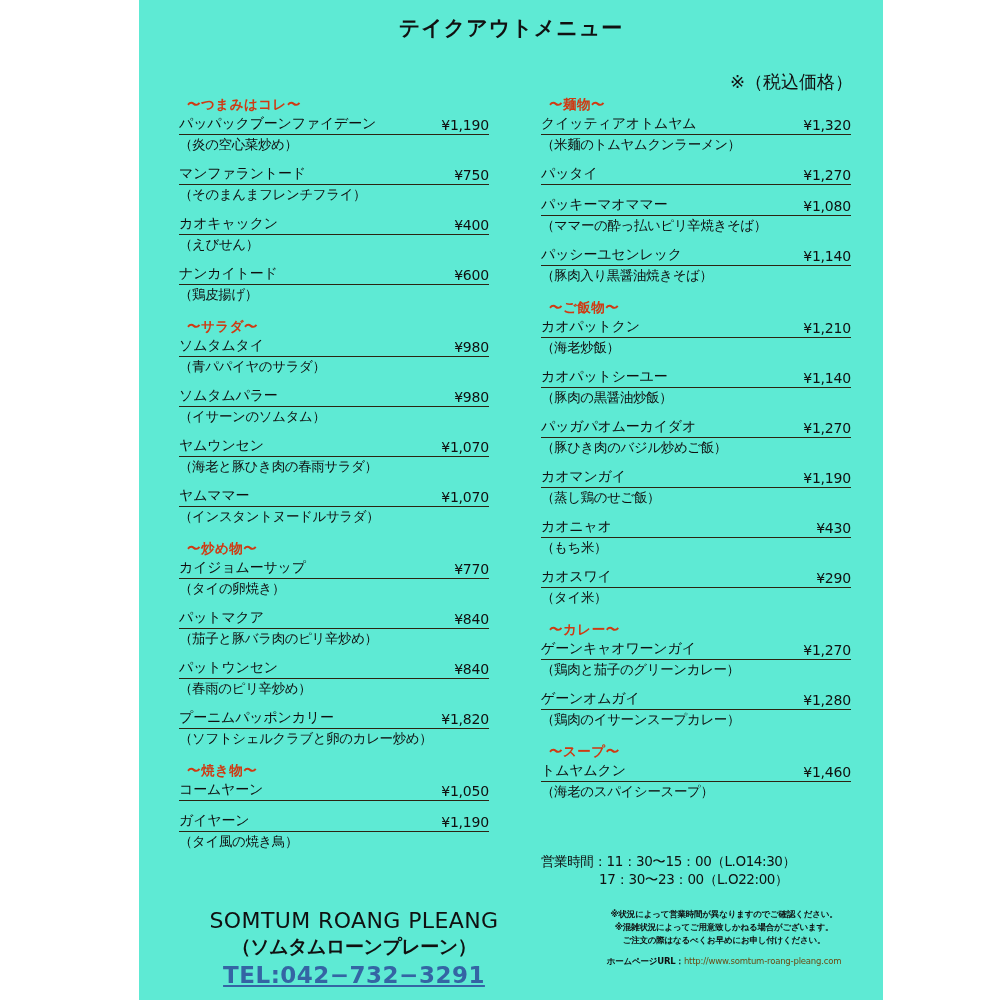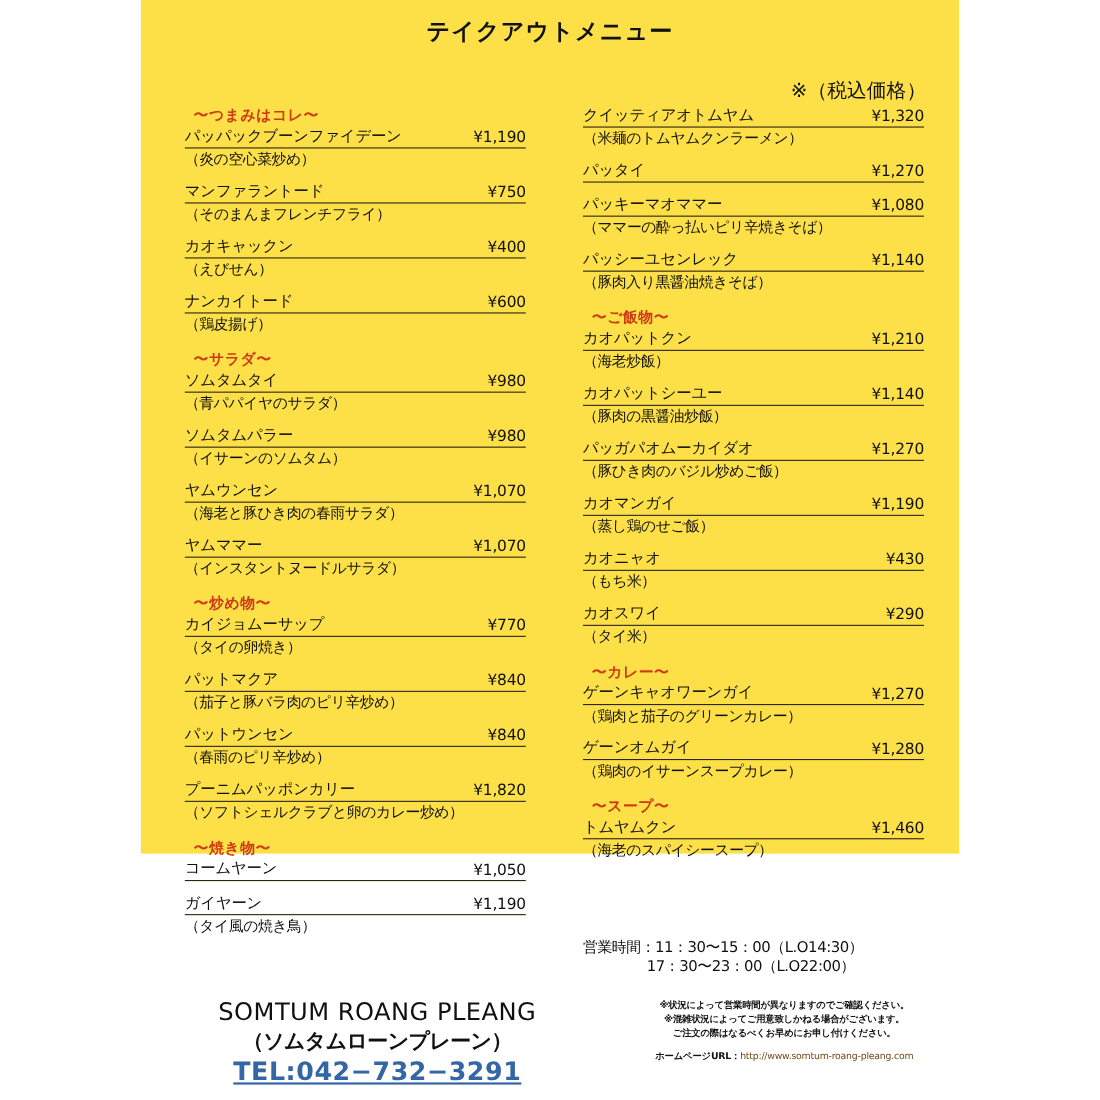--- a/index.html
+++ b/index.html
@@ -9,25 +9,25 @@
     background: #ffffff;
     width: 1000px;
     height: 1000px;
     overflow: hidden;
   }
   body {
     font-family: "DejaVu Sans", "Liberation Sans", sans-serif;
   }
   .sheet {
     position: absolute;
-    left: 128px;
+    left: 139px;
     top: 0;
     width: 744px;
-    height: 776px;
-    background: #fde047;
+    height: 1000px;
+    background: #5eead4;
     box-sizing: border-box;
   }
   .title {
     position: absolute;
     left: 0;
     top: 14px;
     width: 744px;
     text-align: center;
     font-size: 21px;
     font-weight: bold;
@@ -258,20 +258,21 @@
       </div>
       <div class="item">
         <div class="item-row">
           <span class="item-name">ガイヤーン</span>
           <span class="item-price">¥1,190</span>
         </div>
         <div class="item-desc">（タイ風の焼き鳥）</div>
       </div>
     </div>
   <div class="col col-right" id="col-right">
+      <div class="section-head">〜麺物〜</div>
       <div class="item">
         <div class="item-row">
           <span class="item-name">クイッティアオトムヤム</span>
           <span class="item-price">¥1,320</span>
         </div>
         <div class="item-desc">（米麺のトムヤムクンラーメン）</div>
       </div>
       <div class="item">
         <div class="item-row">
           <span class="item-name">パッタイ</span>

